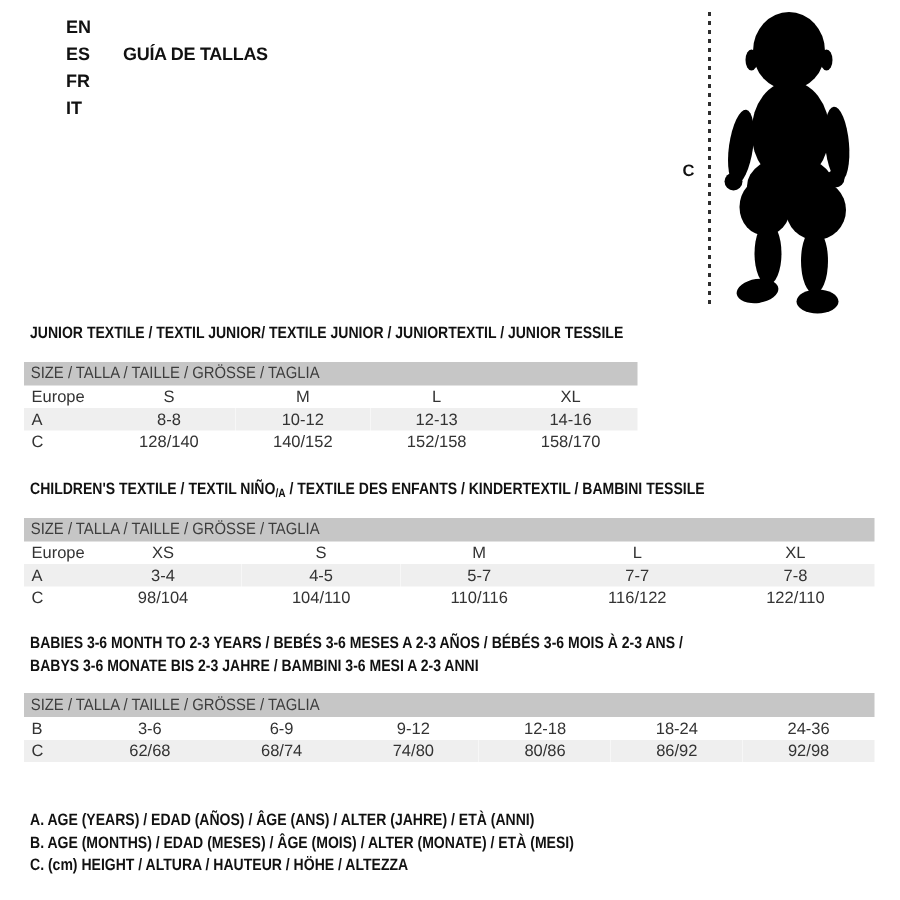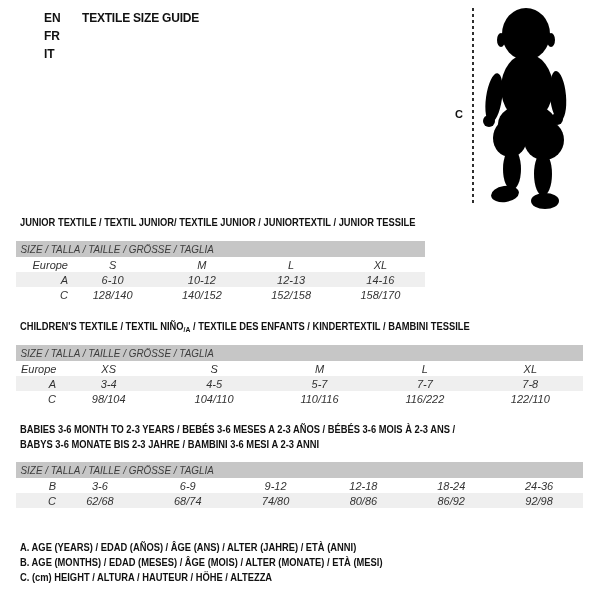--- a/index.html
+++ b/index.html
@@ -34,43 +34,46 @@
   .table-title .sub{font-size:8px;vertical-align:-2px;}
   .footnotes{
     position:absolute;left:20px;top:540px;font-size:11px;font-weight:bold;color:var(--title-text);
     line-height:15px;transform:scaleX(0.85);transform-origin:left top;white-space:nowrap;
   }
   
   table.size-table{
     position:absolute;border-collapse:collapse;table-layout:fixed;
     font-size:11px;color:var(--table-text);
   }
-  table.size-table td{padding:0;height:15px;text-align:center;white-space:nowrap;overflow:hidden;font-style:italic;}
-  table.size-table td.rowlabel{text-align:right;padding-left:5px;}
+  table.size-table td{padding:0;height:15px;text-align:center;white-space:nowrap;overflow:hidden;}
+  table.size-table td.rowlabel{text-align:left;padding-left:5px;}
   table.size-table tr.bar td{
     background:var(--size-bar-bg);height:16px;text-align:left;color:#3d3d3d;
   }
   table.size-table tr.bar td span{display:inline-block;padding-left:5px;transform:scaleX(0.9);transform-origin:left center;}
   table.size-table tr.shaded td{background:var(--row-shaded-bg);}
   #table-junior{left:16px;top:241px;width:409px;}
   #table-children{left:16px;top:345px;width:567px;}
   #table-babies{left:16px;top:462px;width:567px;}
   #title-junior{top:215px;}
   #title-children{top:319px;}
   #title-babies{top:422px;}
 </style>
 </head>
 <body>
 
 <div id="canvas">
 
   <div class="langs">
     <div class="lang-row">
       <span class="lang-code">EN</span>
-      <span class="lang-label">TEXTILE SIZE GUIDE</span>
+    </div>
+    <div class="lang-row">
+      <span class="lang-code">ES</span>
+      <span class="lang-label">GUÍA DE TALLAS</span>
     </div>
     <div class="lang-row">
       <span class="lang-code">FR</span>
     </div>
     <div class="lang-row">
       <span class="lang-code">IT</span>
     </div>
   </div>
 
   <div class="dash-line"></div>
@@ -110,21 +113,21 @@
     </tr>
     <tr>
       <td class="rowlabel">Europe</td>
       <td>S</td>
       <td>M</td>
       <td>L</td>
       <td>XL</td>
     </tr>
     <tr class="shaded">
       <td class="rowlabel">A</td>
-      <td>6-10</td>
+      <td>8-8</td>
       <td>10-12</td>
       <td>12-13</td>
       <td>14-16</td>
     </tr>
     <tr>
       <td class="rowlabel">C</td>
       <td>128/140</td>
       <td>140/152</td>
       <td>152/158</td>
       <td>158/170</td>
@@ -162,21 +165,21 @@
       <td>4-5</td>
       <td>5-7</td>
       <td>7-7</td>
       <td>7-8</td>
     </tr>
     <tr>
       <td class="rowlabel">C</td>
       <td>98/104</td>
       <td>104/110</td>
       <td>110/116</td>
-      <td>116/222</td>
+      <td>116/122</td>
       <td>122/110</td>
     </tr>
   </tbody>
     </table>
 
   <div class="table-title" id="title-babies">
     <div>BABIES 3-6 MONTH TO 2-3 YEARS / BEBÉS 3-6 MESES A 2-3 AÑOS / BÉBÉS 3-6 MOIS À 2-3 ANS /</div>
     <div>BABYS 3-6 MONATE BIS 2-3 JAHRE / BAMBINI 3-6 MESI A 2-3 ANNI</div>
   </div>
   <table class="size-table" id="table-babies">

